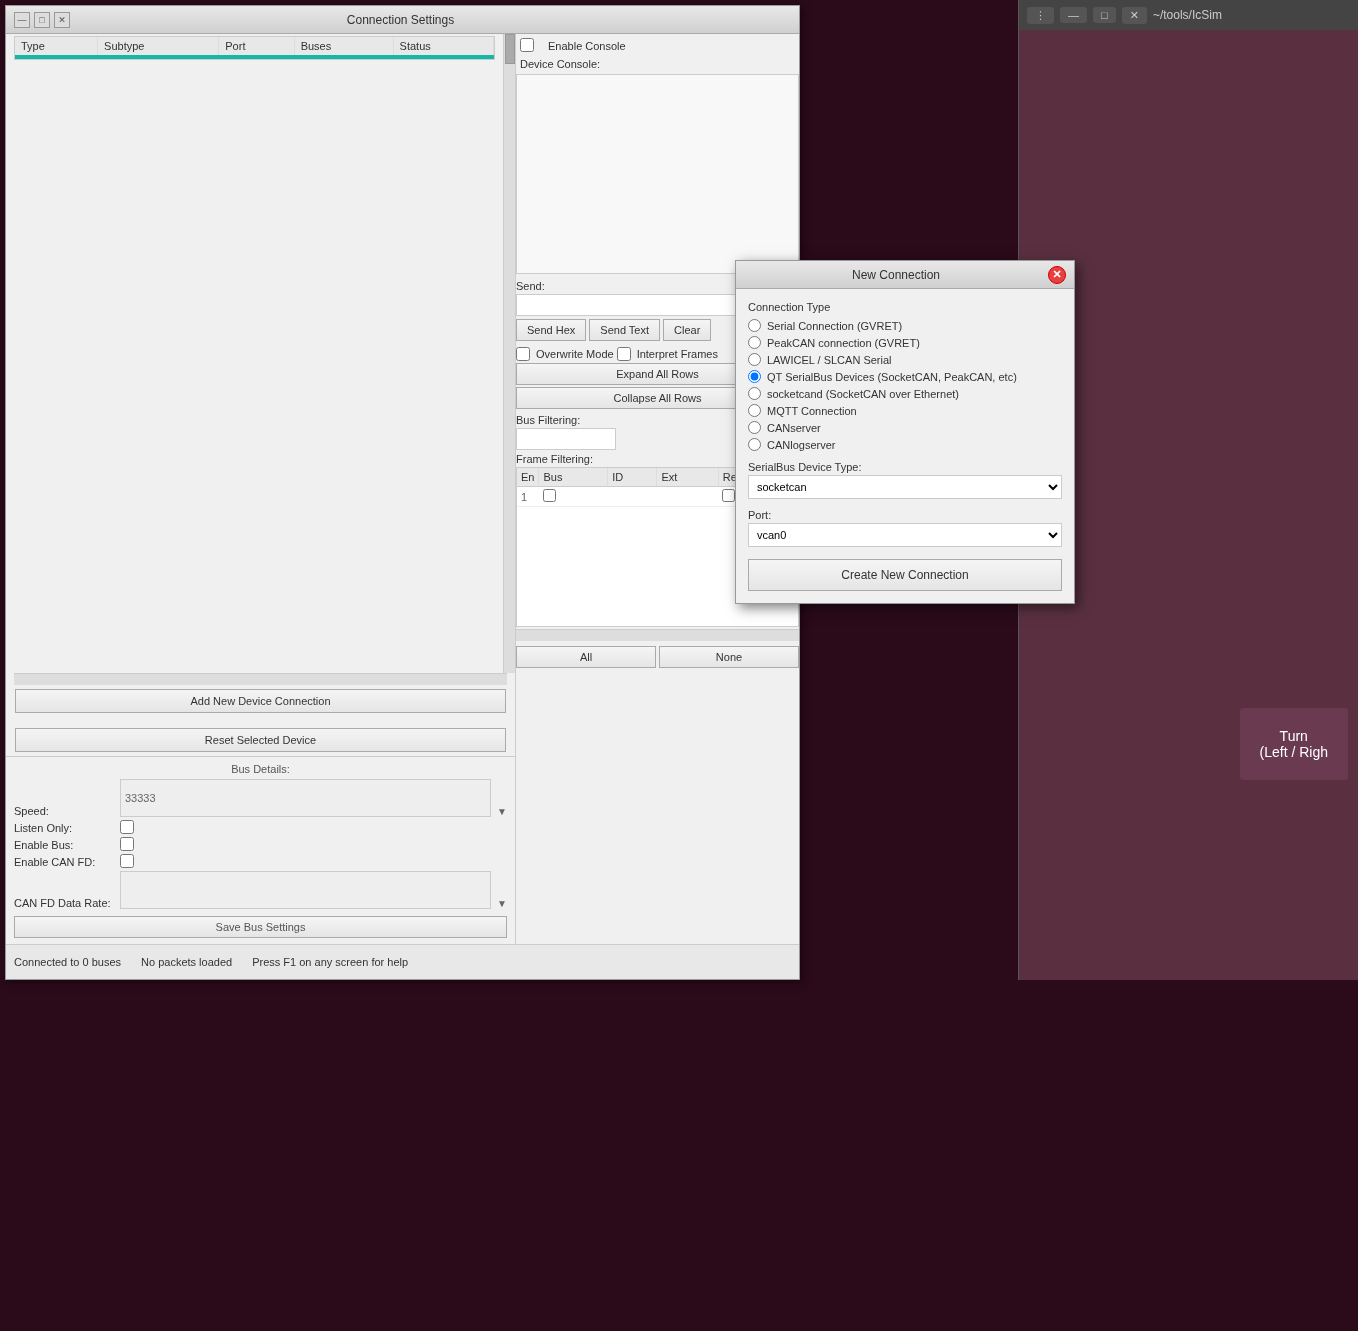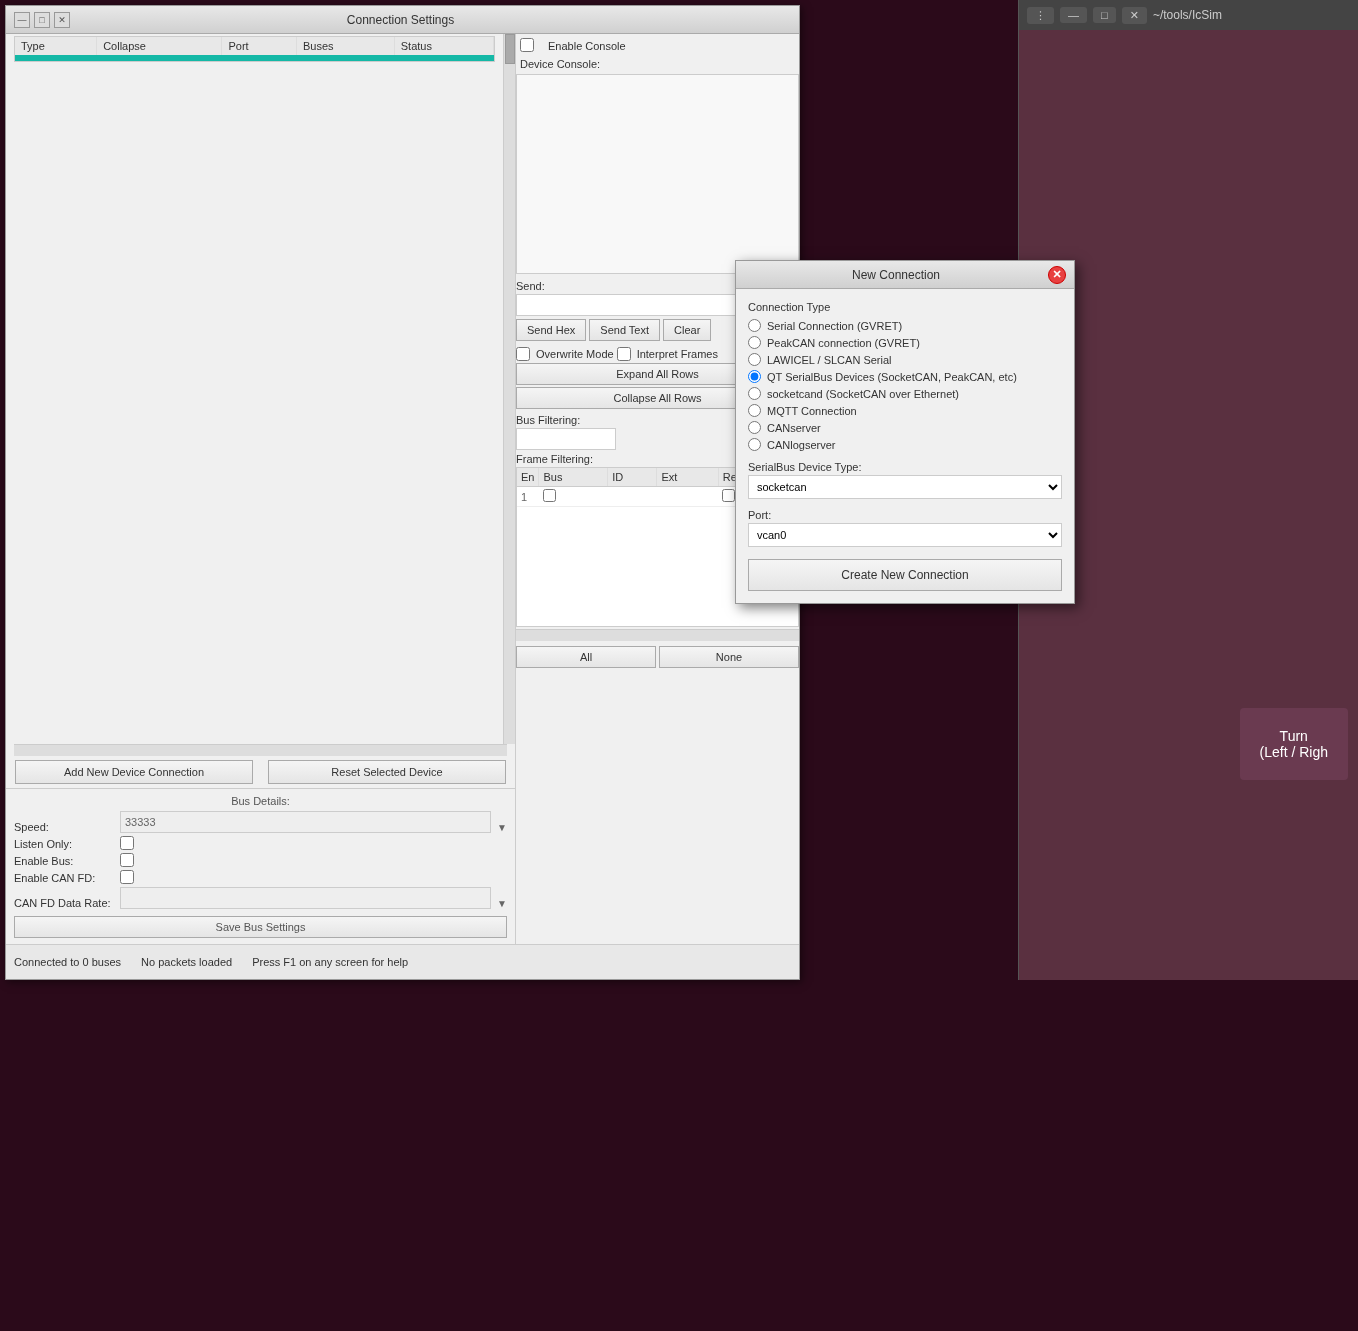--- a/index.html
+++ b/index.html
@@ -143,21 +143,21 @@
       min-height: 0;
     }
 
     .devices-table {
       width: 100%;
       border-collapse: collapse;
       font-size: 11px;
     }
     .devices-table th {
       background: #e8e8e8;
-      border-bottom: 6px solid #14b8a6;
+      border-bottom: 4px solid #14b8a6;
       border-right: 1px solid #ddd;
       padding: 3px 6px;
       text-align: left;
       font-weight: normal;
       color: #333;
     }
 
     .scrollbar-v {
       width: 12px;
       background: #ddd;
@@ -172,21 +172,21 @@
       background: #aaa;
       border: 1px solid #999;
       position: absolute;
       top: 0;
       left: 1px;
     }
 
     .btn-panel {
       padding: 4px 9px;
       display: flex;
-      flex-direction: row;
+      flex-direction: column;
       gap: 15px;
     }
 
     .btn-full {
       width: 100%;
       padding: 5px;
       font-size: 11px;
       border: 1px solid #aaa;
       background: linear-gradient(180deg, #f5f5f5, #e5e5e5);
       cursor: pointer;
@@ -216,21 +216,21 @@
       gap: 6px;
     }
     .form-label {
       font-size: 11px;
       color: #333;
       width: 100px;
       flex-shrink: 0;
     }
     .form-input-wide {
       flex: 1;
-      height: 22px;
+      height: 38px;
       border: 1px solid #ccc;
       background: #f8f8f8;
       font-size: 11px;
       padding: 0 4px;
       color: #666;
     }
     .form-checkbox { width: 14px; height: 14px; }
 
     .btn-save-bus {
       width: 100%;
@@ -553,21 +553,21 @@
 
     <div class="left-panel">
 
       <div class="scrollbar-area">
         <div class="table-scroll-area">
           <div class="devices-table-container">
             <table class="devices-table">
               <thead>
                 <tr>
                   <th>Type</th>
-                  <th>Collapse</th>
+                  <th>Subtype</th>
                   <th>Port</th>
                   <th>Buses</th>
                   <th>Status</th>
                 </tr>
               </thead>
               <tbody>
               </tbody>
             </table>
           </div>
         </div>

